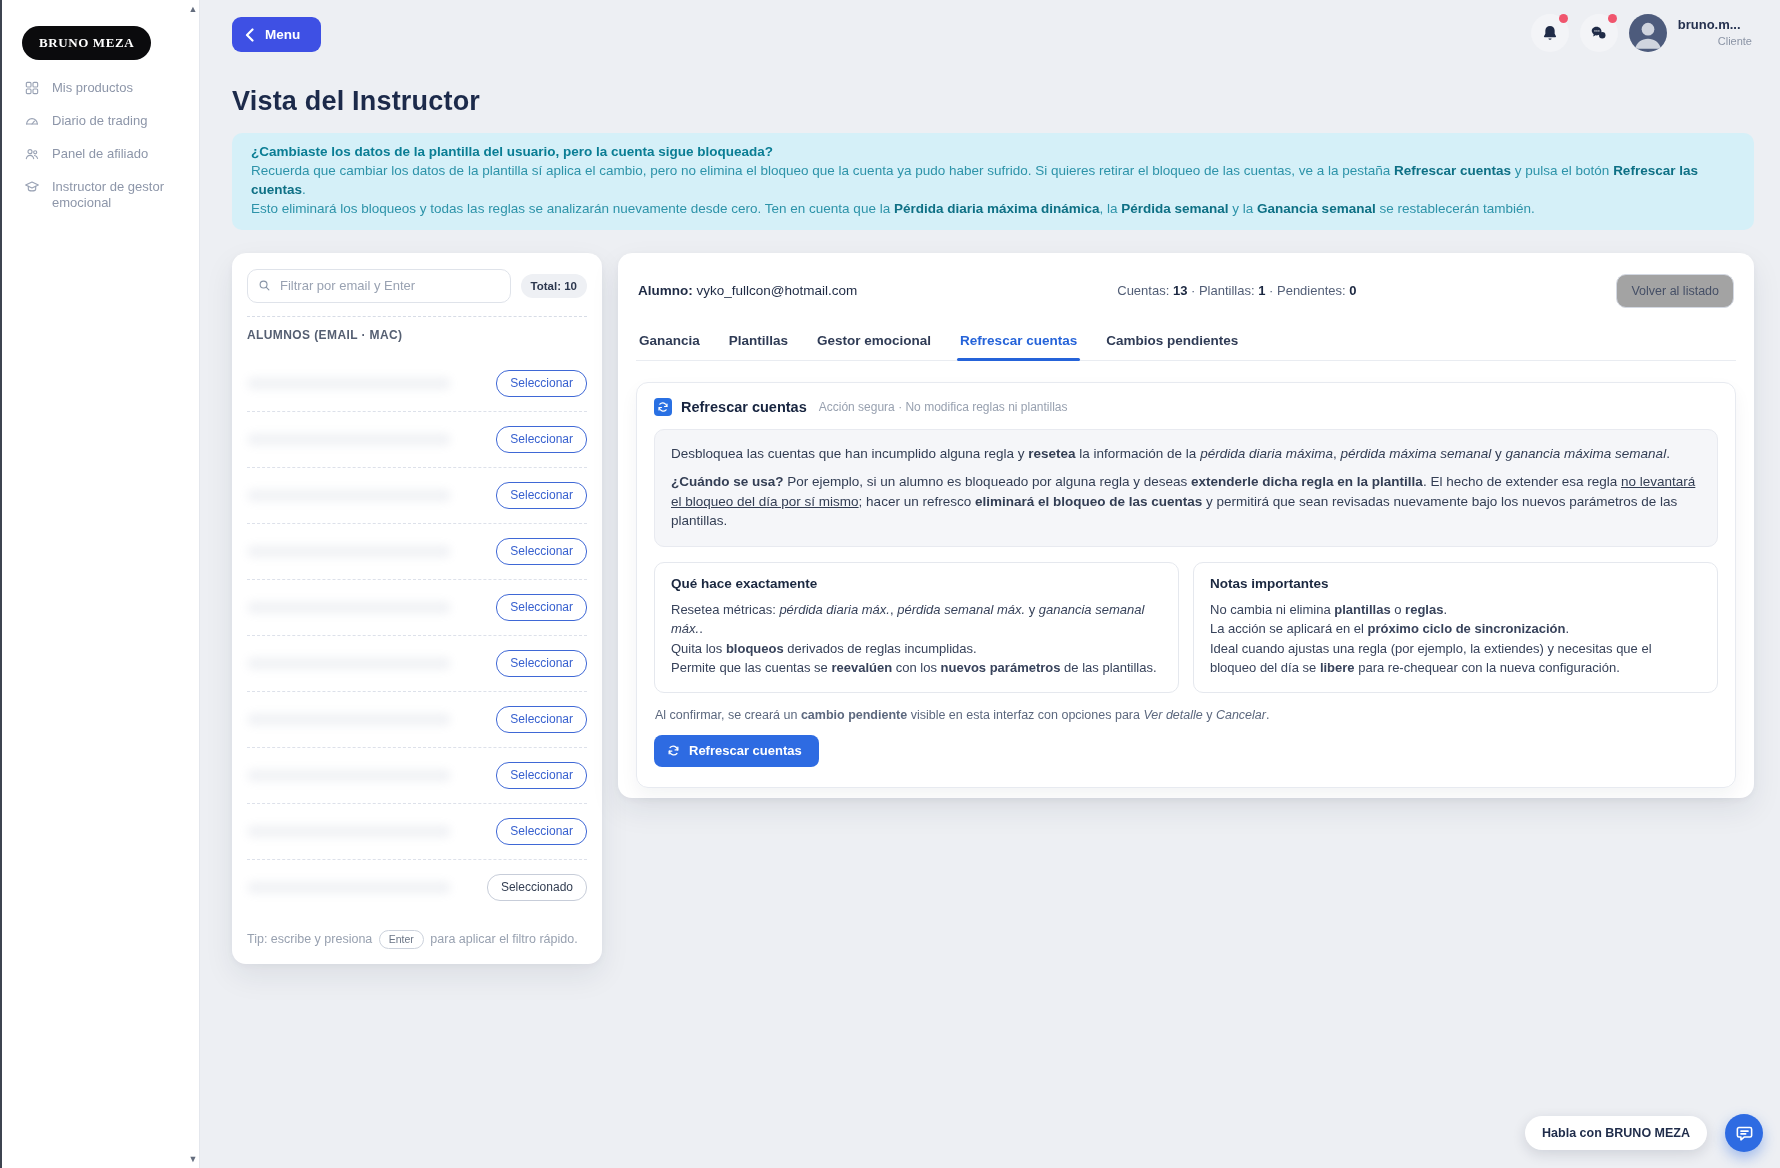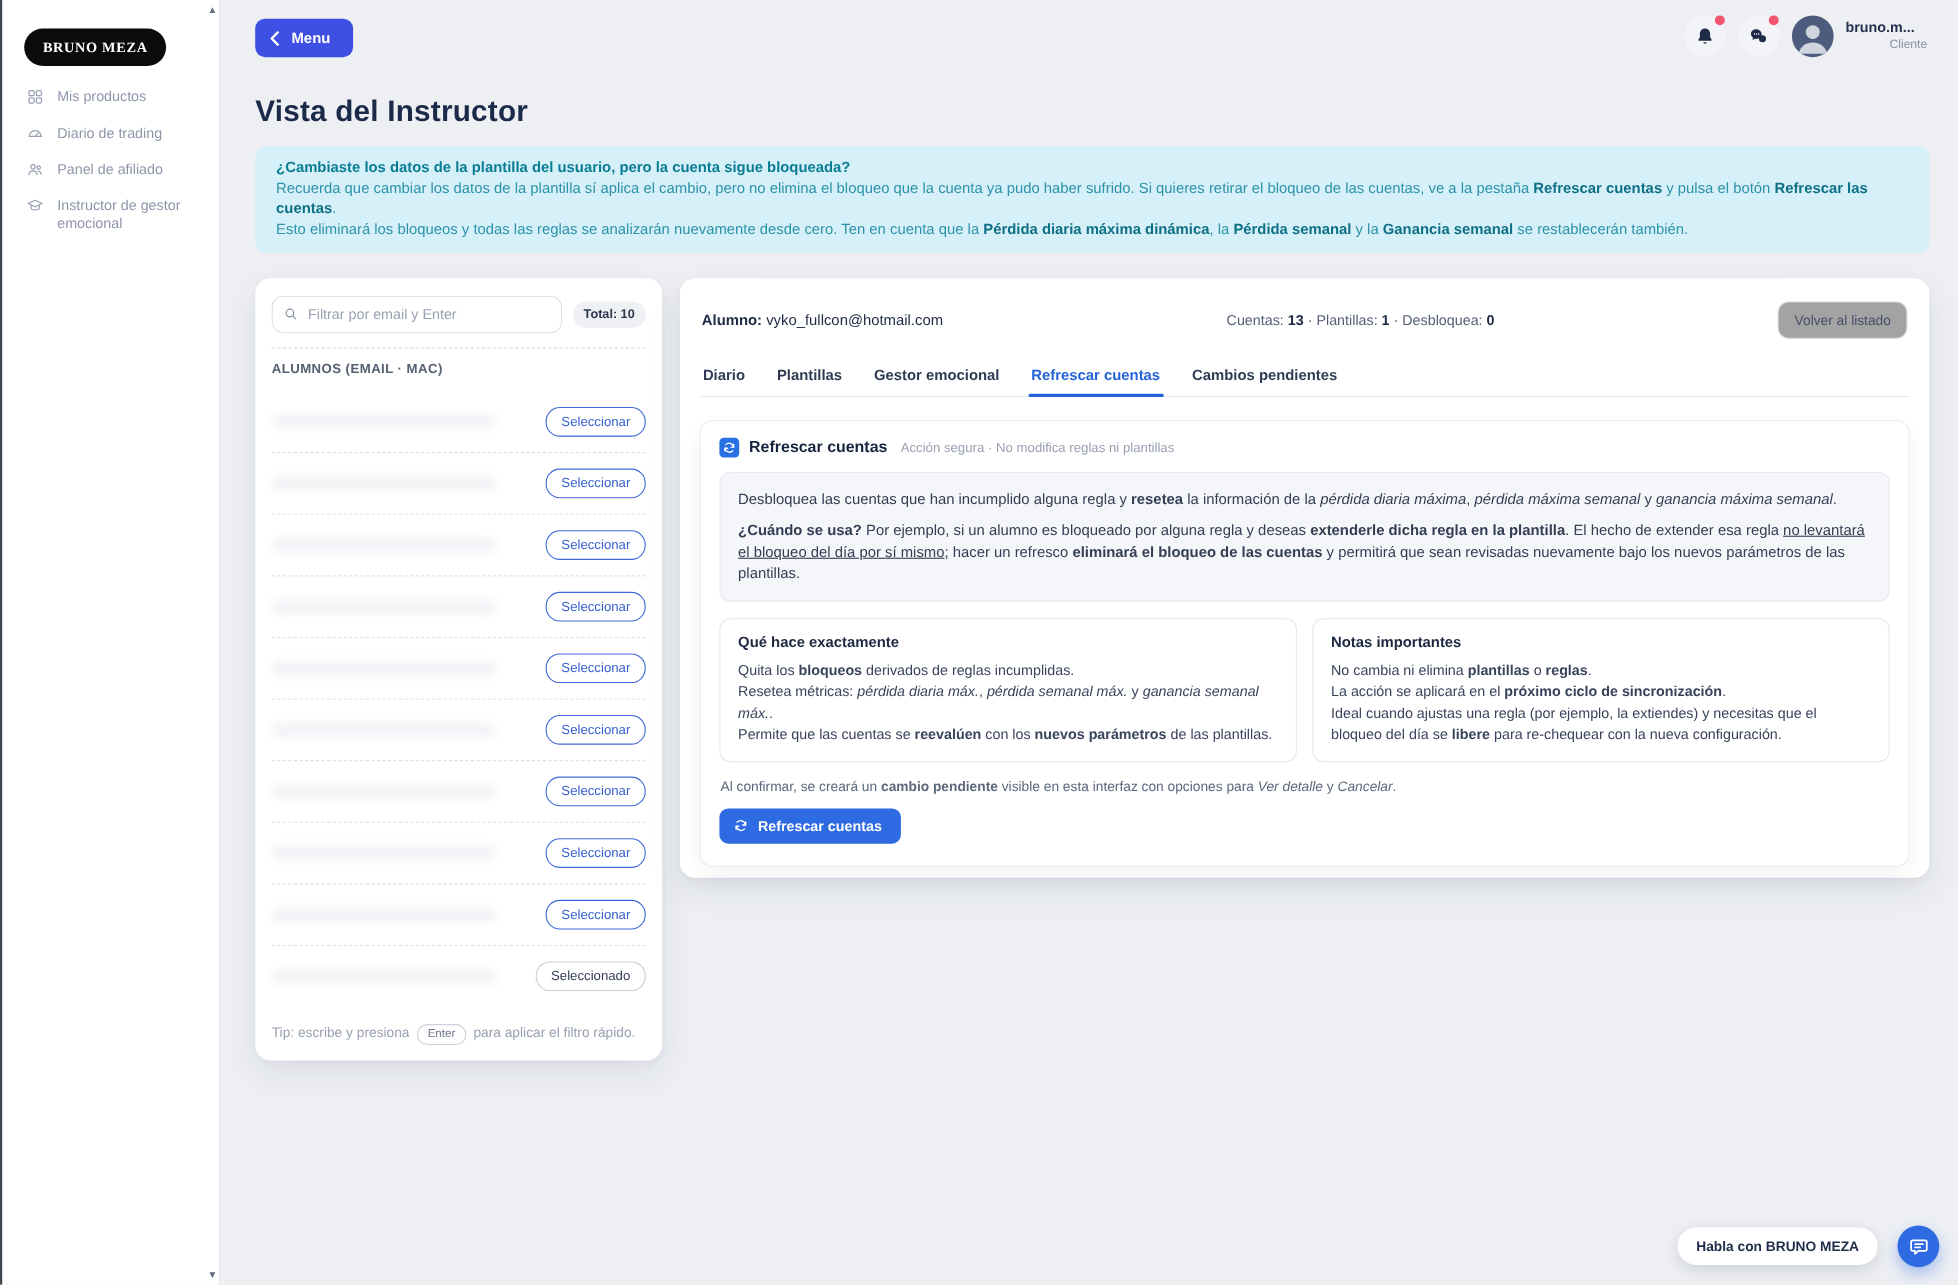--- a/index.html
+++ b/index.html
@@ -341,27 +341,27 @@
 
       <div class="tip"><span>Tip: escribe y presiona </span><kbd>Enter</kbd><span> para aplicar el filtro rápido.</span></div>
     </section>
 
     <section class="card detail-panel">
       <div class="detail-header">
         <div class="student-line">
           <span class="lbl">Alumno:</span>
           <span>vyko_fullcon@hotmail.com</span>
         </div>
-        <div class="stats-line"><span>Cuentas: </span><span class="seg-b">13</span><span> · Plantillas: </span><span class="seg-b">1</span><span> · Desbloquea: </span><span class="seg-b">0</span></div>
+        <div class="stats-line"><span>Cuentas: </span><span class="seg-b">13</span><span> · Plantillas: </span><span class="seg-b">1</span><span> · Pendientes: </span><span class="seg-b">0</span></div>
         <button class="back-btn">Volver al listado</button>
       </div>
 
       <div class="tabs">
 
-          <div class="tab">Diario</div>
+          <div class="tab">Ganancia</div>
 
           <div class="tab">Plantillas</div>
 
           <div class="tab">Gestor emocional</div>
 
           <div class="tab active">Refrescar cuentas</div>
 
           <div class="tab">Cambios pendientes</div>
 
       </div>
@@ -380,22 +380,22 @@
         </div>
 
         <div class="rc-intro">
           <p><span>Desbloquea las cuentas que han incumplido alguna regla y </span><span class="seg-b">resetea</span><span> la información de la </span><span class="seg-i">pérdida diaria máxima</span><span>, </span><span class="seg-i">pérdida máxima semanal</span><span> y </span><span class="seg-i">ganancia máxima semanal</span><span>.</span></p>
           <p><span class="seg-b">¿Cuándo se usa?</span><span> Por ejemplo, si un alumno es bloqueado por alguna regla y deseas </span><span class="seg-b">extenderle dicha regla en la plantilla</span><span>. El hecho de extender esa regla </span><span class="seg-u">no levantará el bloqueo del día por sí mismo</span><span>; hacer un refresco </span><span class="seg-b">eliminará el bloqueo de las cuentas</span><span> y permitirá que sean revisadas nuevamente bajo los nuevos parámetros de las plantillas.</span></p>
         </div>
 
         <div class="rc-columns">
           <div class="rc-col">
             <h4>Qué hace exactamente</h4>
+            <div class="line"><span>Resetea métricas: </span><span class="seg-i">pérdida diaria máx.</span><span>, </span><span class="seg-i">pérdida semanal máx.</span><span> y </span><span class="seg-i">ganancia semanal máx.</span><span>.</span></div>
             <div class="line"><span>Quita los </span><span class="seg-b">bloqueos</span><span> derivados de reglas incumplidas.</span></div>
-            <div class="line"><span>Resetea métricas: </span><span class="seg-i">pérdida diaria máx.</span><span>, </span><span class="seg-i">pérdida semanal máx.</span><span> y </span><span class="seg-i">ganancia semanal máx.</span><span>.</span></div>
             <div class="line"><span>Permite que las cuentas se </span><span class="seg-b">reevalúen</span><span> con los </span><span class="seg-b">nuevos parámetros</span><span> de las plantillas.</span></div>
           </div>
           <div class="rc-col">
             <h4>Notas importantes</h4>
             <div class="line"><span>No cambia ni elimina </span><span class="seg-b">plantillas</span><span> o </span><span class="seg-b">reglas</span><span>.</span></div>
             <div class="line"><span>La acción se aplicará en el </span><span class="seg-b">próximo ciclo de sincronización</span><span>.</span></div>
             <div class="line"><span>Ideal cuando ajustas una regla (por ejemplo, la extiendes) y necesitas que el bloqueo del día se </span><span class="seg-b">libere</span><span> para re-chequear con la nueva configuración.</span></div>
           </div>
         </div>
 

